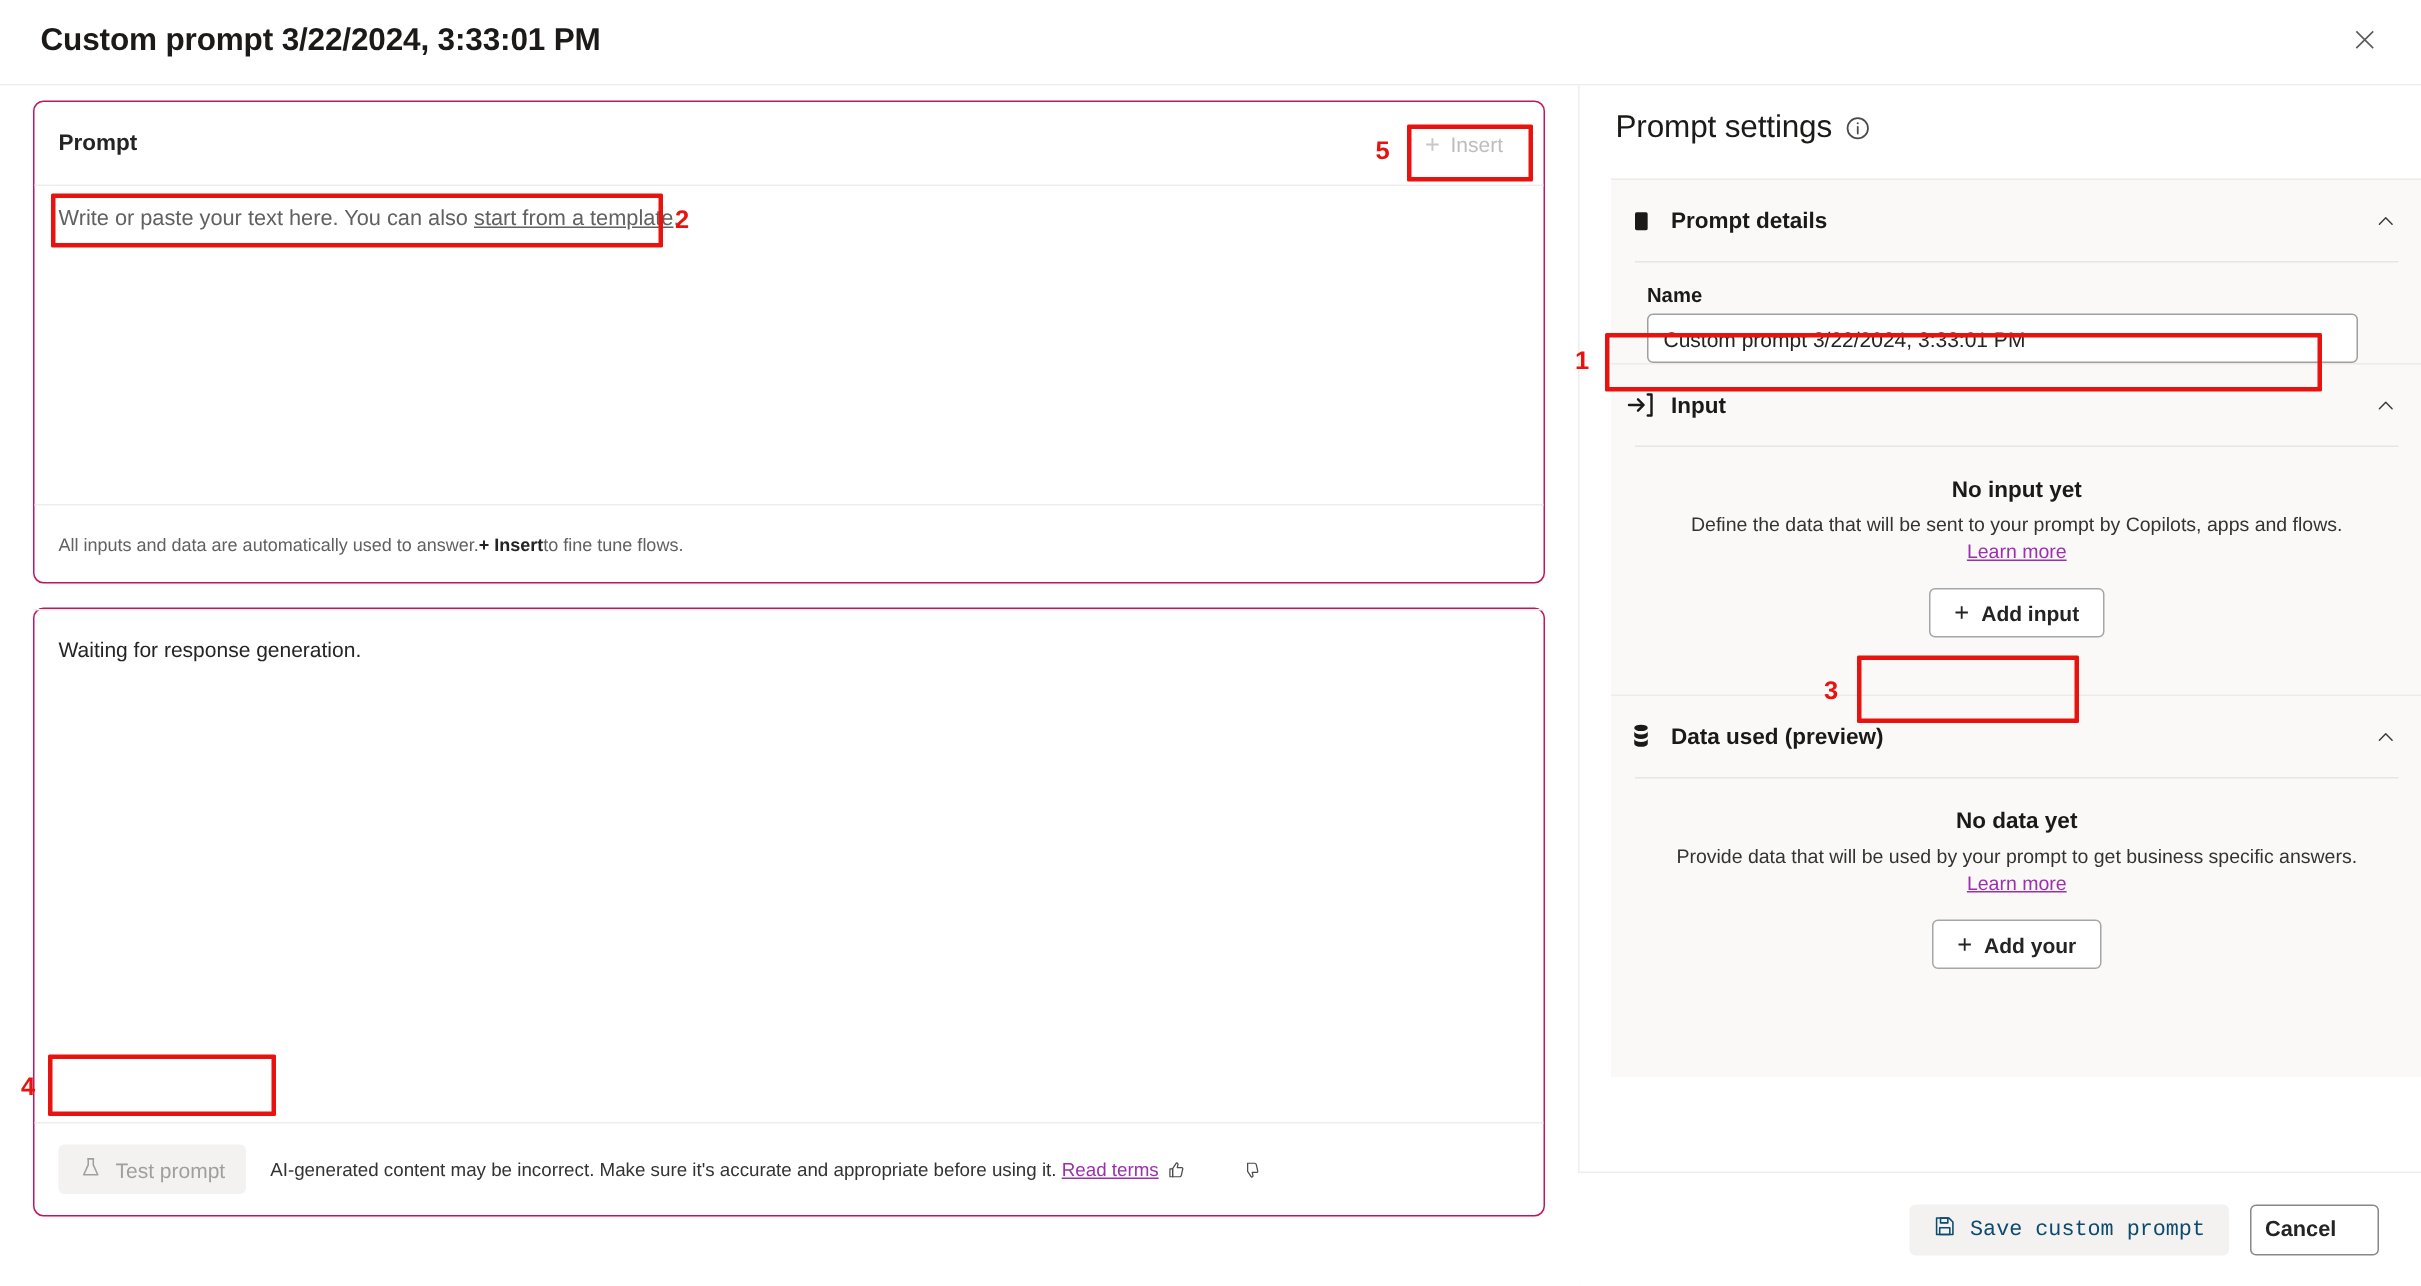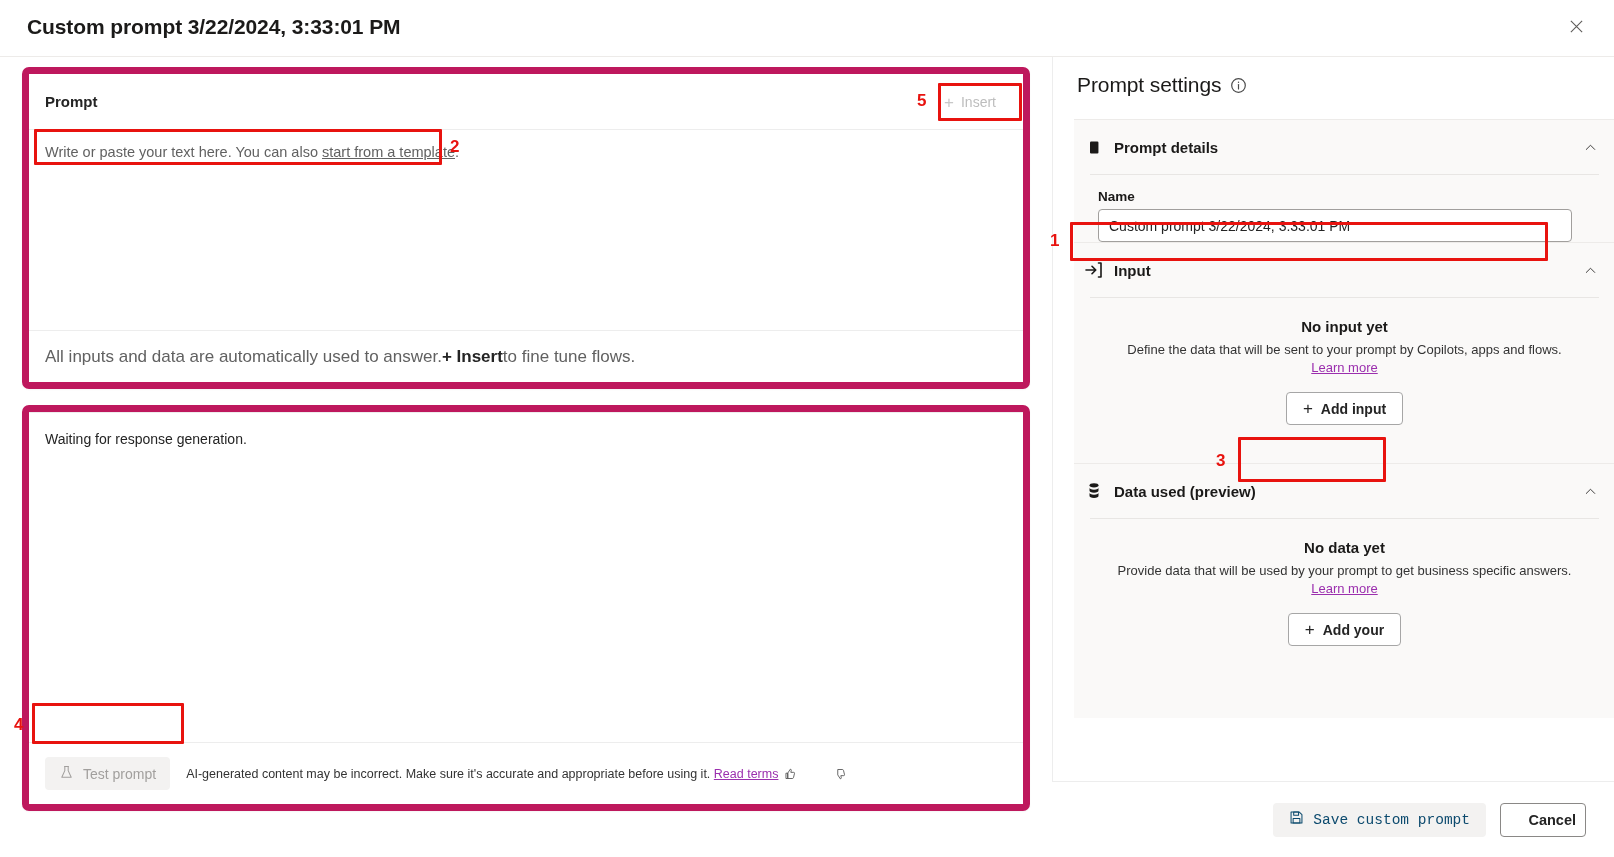--- a/index.html
+++ b/index.html
@@ -32,21 +32,21 @@
 
   
   .left-region {
     position:absolute; left:0; top:57px; width:1052px; height:800px;
     background:#ffffff;
   }
 
   .card {
     position:absolute;
     background:#ffffff;
-    border:7px solid #be185d;
+    border:1px solid #be185d;
     border-radius:7px;
     box-shadow:0 1px 2px rgba(0,0,0,0.04);
   }
   #prompt-card { left:22px; top:10px; width:1008px; height:322px; }
   #response-card { left:22px; top:348px; width:1008px; height:406px; }
 
   .card-head {
     position:relative; height:55px; display:flex; align-items:center;
     padding:0 16px 0 16px;
   }
@@ -65,21 +65,21 @@
   .prompt-body { position:relative; height:214px; padding:12px 16px 0 16px; }
   .prompt-placeholder {
     font-size:14.5px; color:#616161; line-height:20px;
   }
   .prompt-placeholder a { color:#616161; text-decoration:underline;text-align:center; }
 
   .prompt-footnote {
     position:absolute; left:0; bottom:0; width:100%;
     height:52px; border-top:1px solid #ededed;
     display:flex; align-items:center; padding-left:16px;
-    font-size:17px; color:#616161;
+    font-size:12px; color:#616161;
   }
   .prompt-footnote b { color:#242424; font-weight:700; }
 
   .expand-icon {
     position:absolute; right:16px; top:14px; width:26px; height:26px;
     display:flex; align-items:center; justify-content:center;
     color:#605e5c; background:transparent; border:none; cursor:pointer;
   }
   .expand-icon svg { width:14px; height:14px; }
 
@@ -167,21 +167,21 @@
     padding-right:28px;
   }
   .save-btn {
     height:34px; display:flex; align-items:center; gap:9px;
     padding:0 16px; background:#f3f2f1; border:none; border-radius:4px;
     color:#0c4a6e; font-size:14.5px; font-family:Liberation Mono, monospace;
     cursor:default; white-space:nowrap;
   }
   .save-btn svg { width:15px; height:15px; }
   .cancel-btn {
-    height:34px; min-width:86px; display:flex; align-items:center; justify-content:flex-end;
+    height:34px; min-width:86px; display:flex; align-items:center; justify-content:flex-start;
     padding:0 9px; background:#ffffff; border:1px solid #8a8886; border-radius:4px;
     color:#242424; font-size:14.5px; font-weight:600;
     font-family:"Liberation Sans", sans-serif; cursor:pointer;
   }
 
   
   .anno-box {
     position:absolute; border:3px solid #e8130f; border-radius:1px;
     pointer-events:none; z-index:50;
   }

